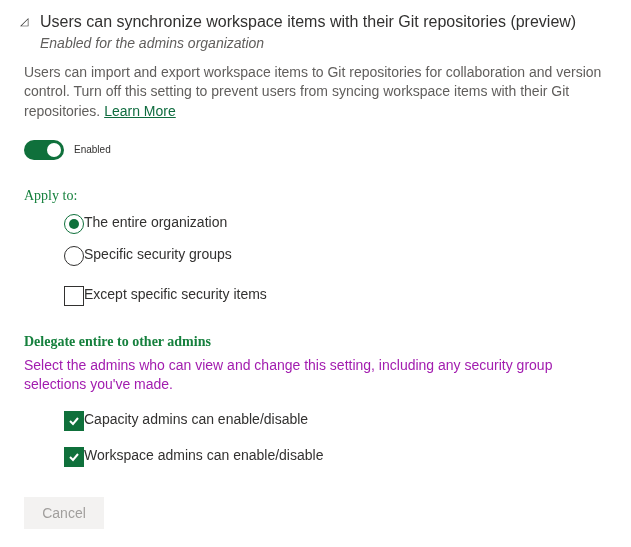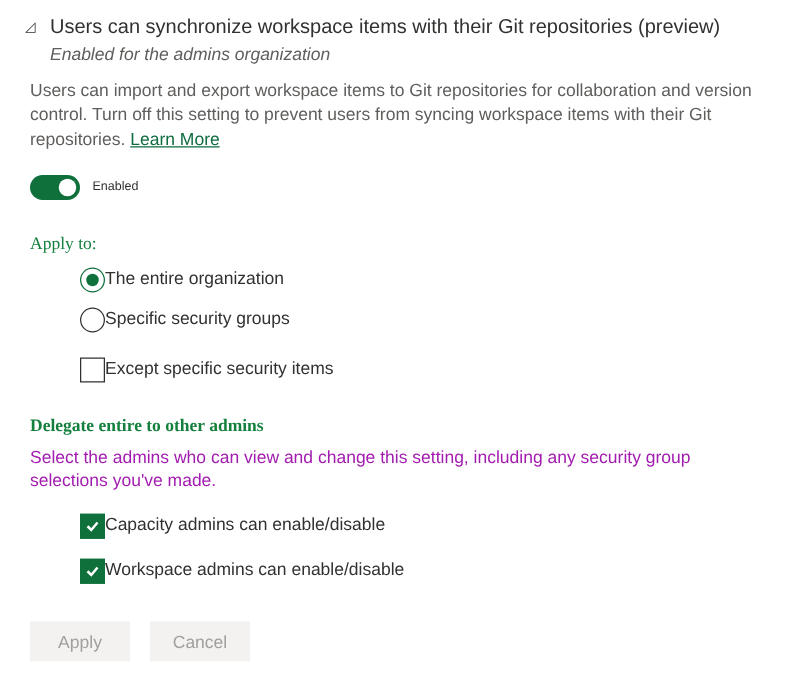--- a/index.html
+++ b/index.html
@@ -102,16 +102,15 @@
           <svg width="14" height="14" viewBox="0 0 14 14">
               <path class="check-svg" d="M3 7 L6 10 L11 4"></path>
             </svg>
         </div>
         <span>Workspace admins can enable/disable</span>
       </div>
     </div>
   </div>
 
   <div class="buttons">
-    <button class="btn">Apply</button>
     <button class="btn">Cancel</button>
   </div>
 </div>
 
 </body></html>

